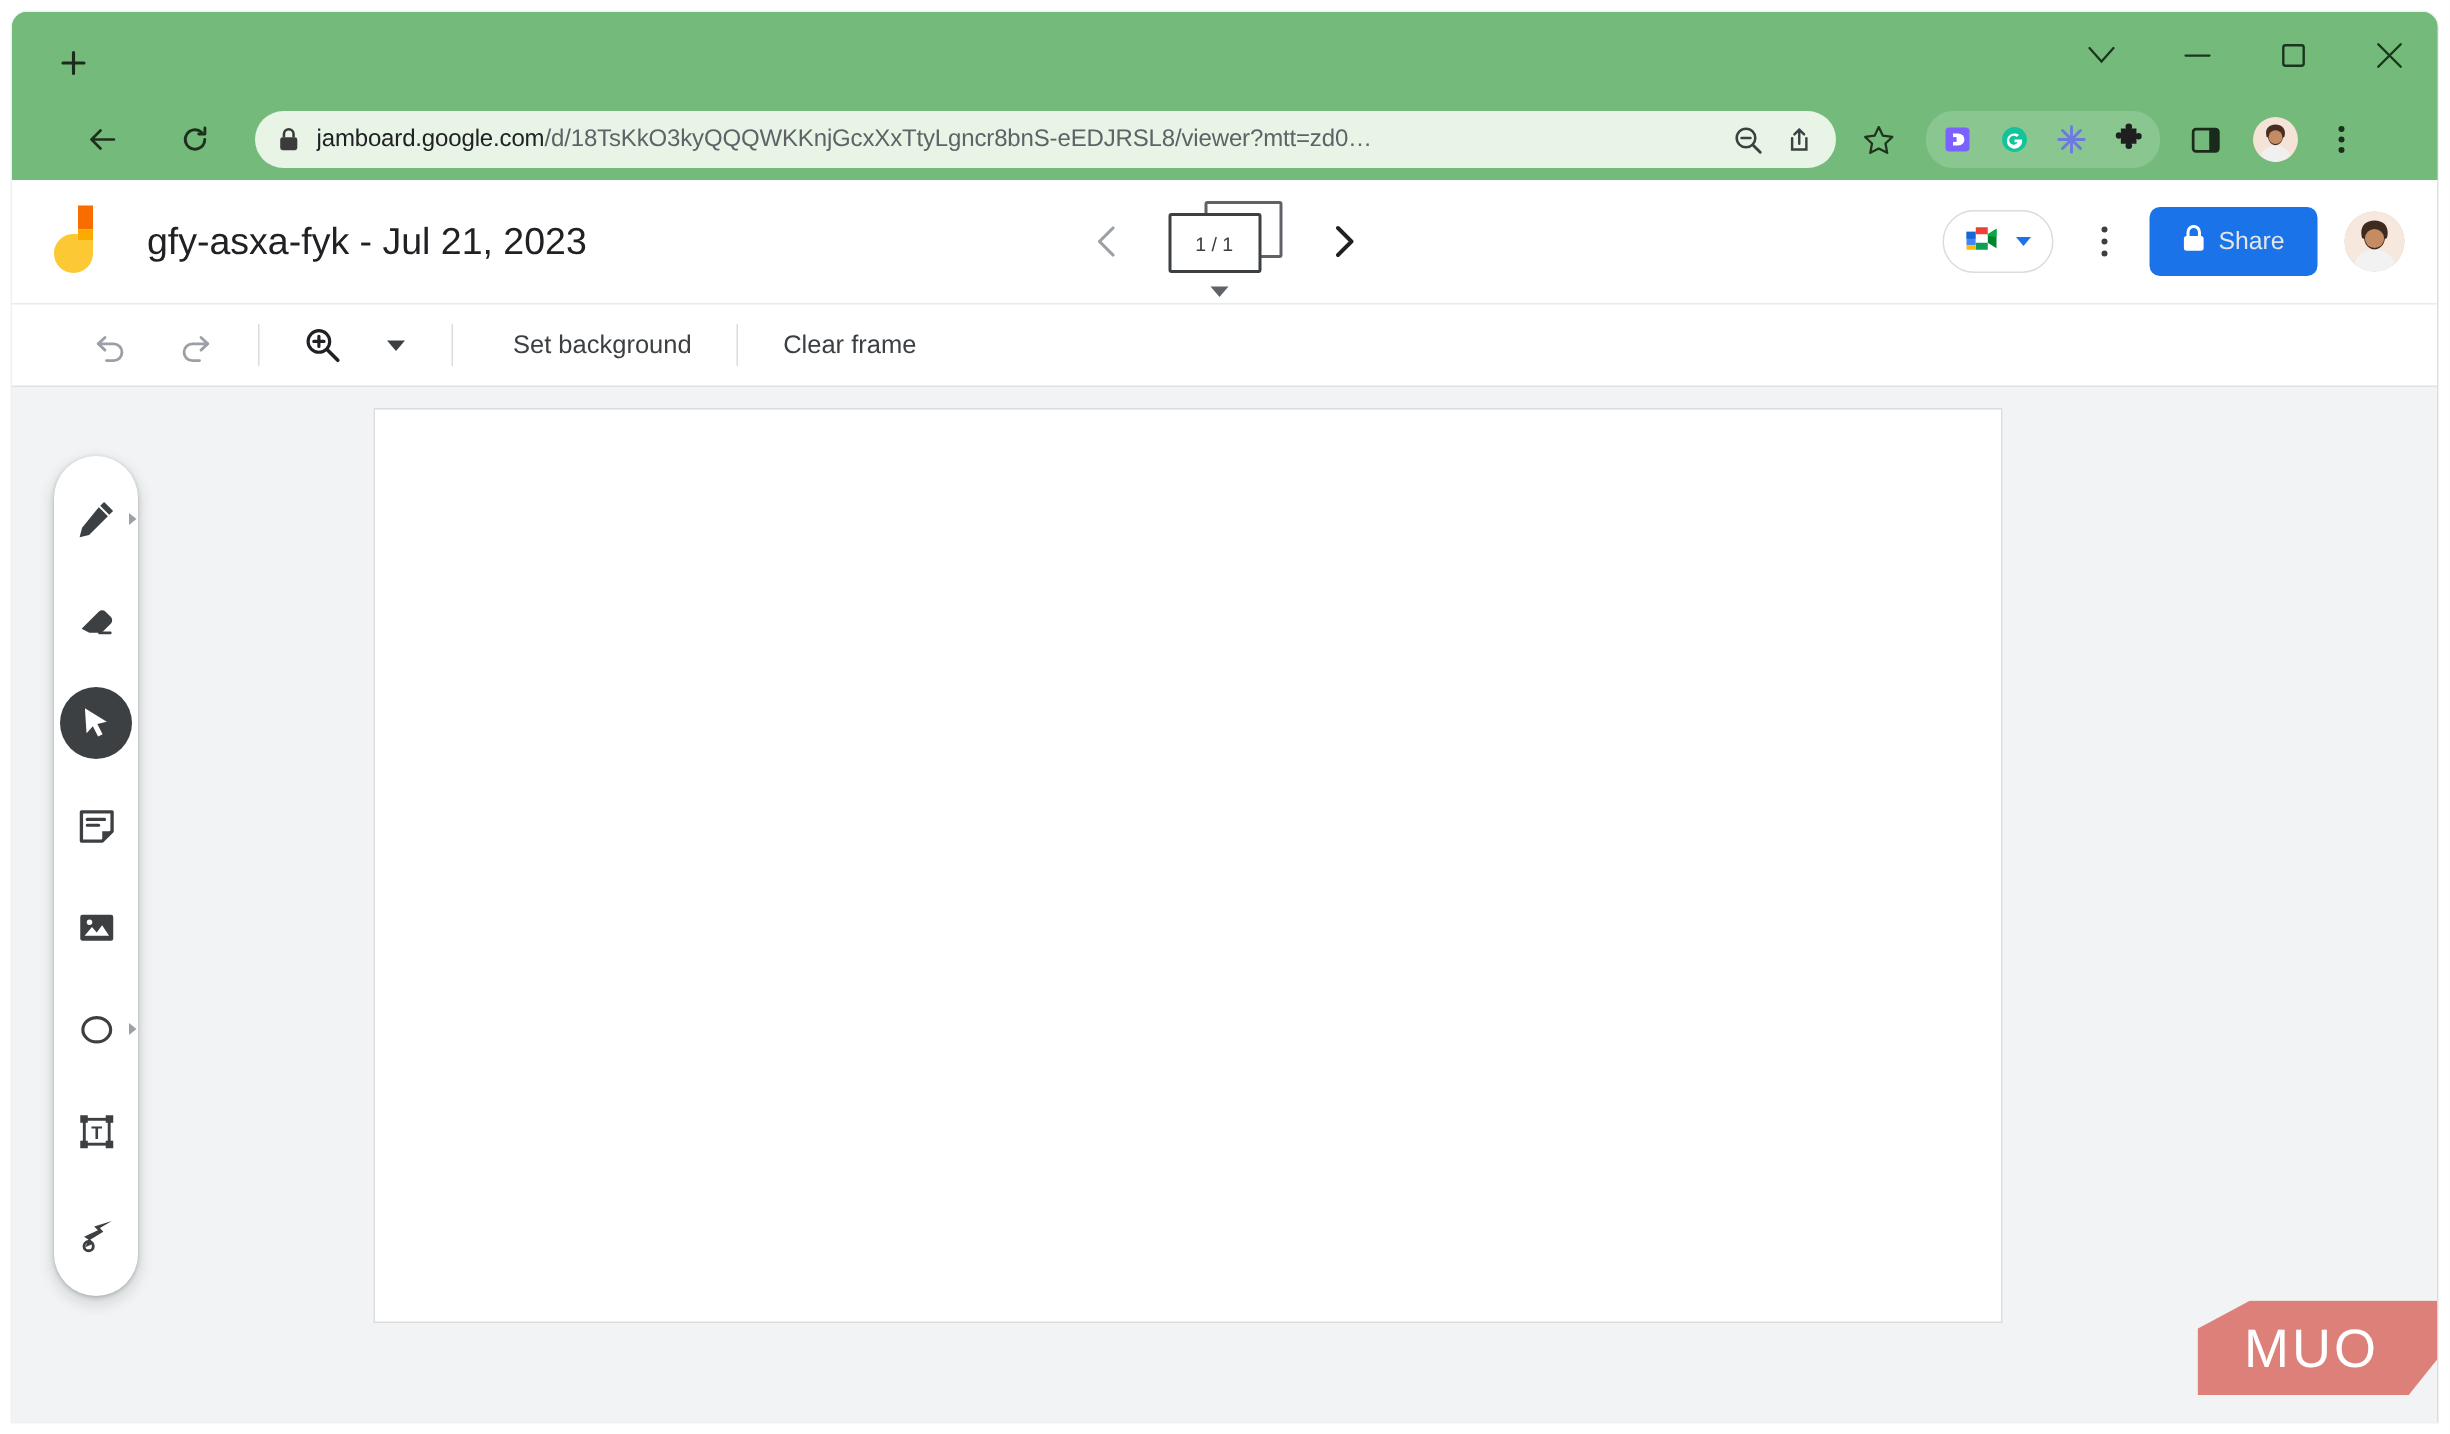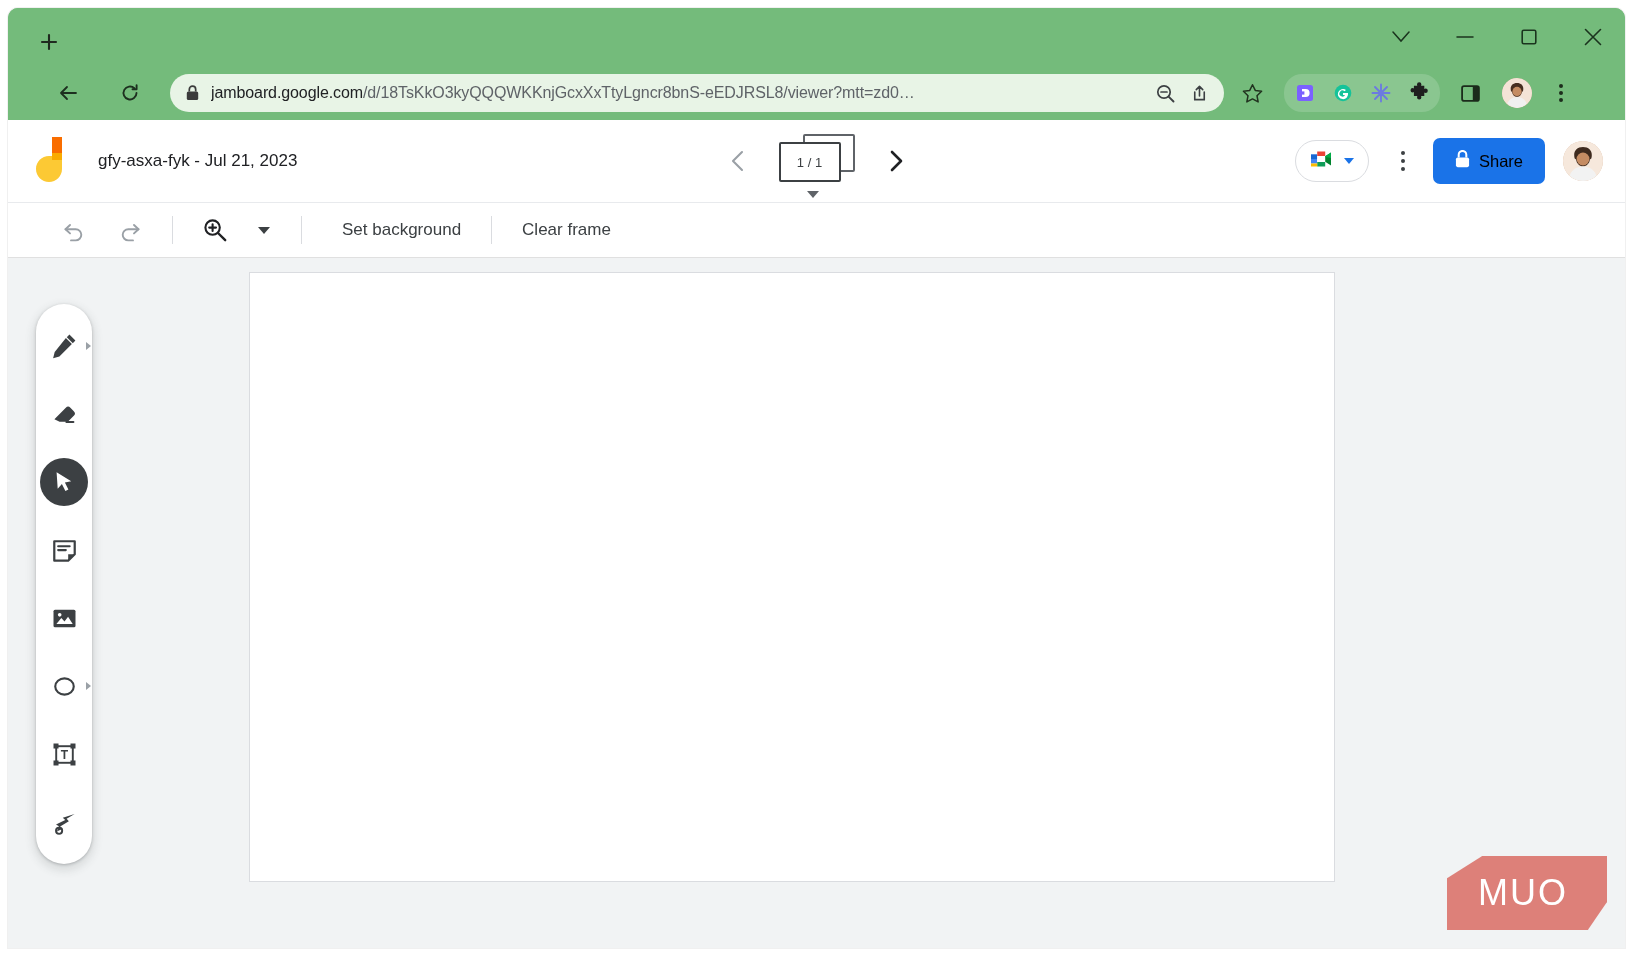--- a/index.html
+++ b/index.html
@@ -207,21 +207,21 @@
   .jam-header {
     height: 82px;
     display: flex;
     align-items: center;
     padding: 0 22px 0 26px;
     background: #fff;
     position: relative;
   }
   .jam-logo { width: 42px; height: 52px; flex: 0 0 42px; margin-right: 22px; position: relative; }
   .jam-title {
-    font-size: 17px;
+    font-size: 25px;
     color: #202124;
     font-weight: 500;
     white-space: nowrap;
   }
   .frame-nav {
     position: absolute;
     left: 50%;
     transform: translateX(-50%);
     display: flex;
     align-items: center;
@@ -286,21 +286,21 @@
   .kebab {
     width: 40px; height: 40px;
     display: flex; flex-direction: column; align-items: center; justify-content: center;
     gap: 3.5px;
     margin-right: 10px;
   }
   .kebab i { width: 4.5px; height: 4.5px; border-radius: 50%; background: #3c4043; display: block; }
   .share-btn {
     height: 46px;
     background: #1a73e8;
-    color: #000000;
+    color: #e5e5e5;
     border: none;
     border-radius: 7px;
     padding: 0 22px;
     font-size: 16.5px;
     font-weight: 500;
     font-family: "Liberation Sans", sans-serif;
     display: flex; align-items: center; gap: 9px;
     cursor: pointer;
   }
   .avatar-jam {
@@ -401,22 +401,22 @@
     transform: translateY(-50%);
     width: 0; height: 0;
     border-top: 4.5px solid transparent;
     border-bottom: 4.5px solid transparent;
     border-left: 5px solid #9aa0a6;
   }
 
   
   .muo-watermark {
     position: absolute;
-    right: 18px; bottom: 18px;
-    width: 160px; height: 74px;
+    right: 0; bottom: 18px;
+    width: 160px; height: 63px;
   }
   .muo-shape {
     width: 100%; height: 100%;
     background: #dd8079;
     clip-path: polygon(22% 0%, 100% 0%, 100% 62%, 88% 100%, 0% 100%, 0% 30%);
     display: flex; align-items: center; justify-content: center;
     box-shadow: 2px 3px 5px rgba(0,0,0,0.18);
   }
   .muo-text {
     color: #ffffff;

